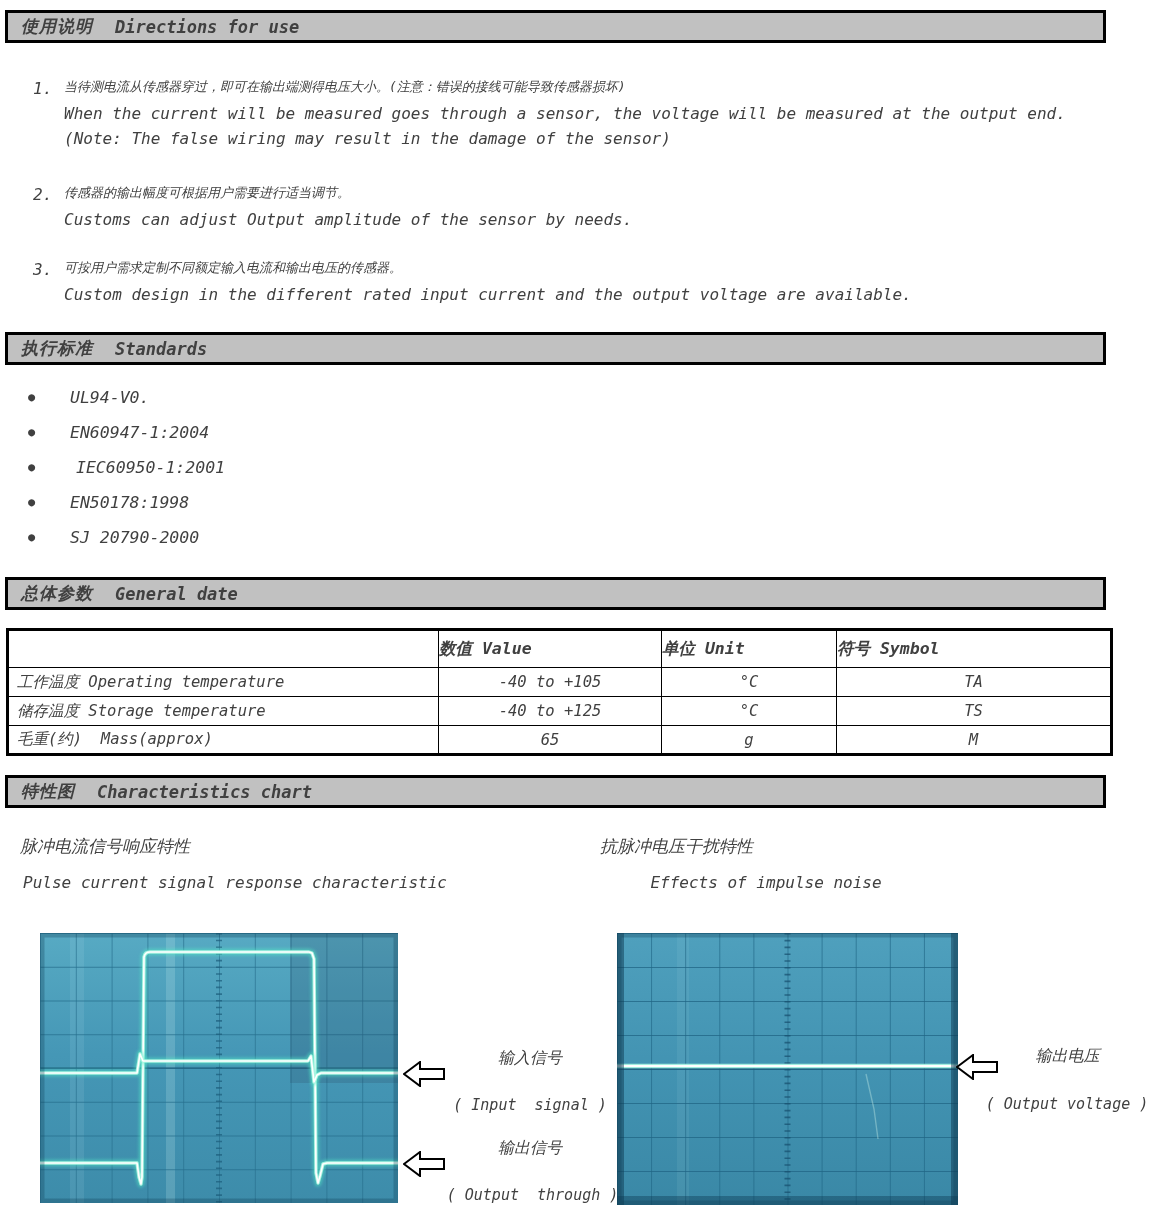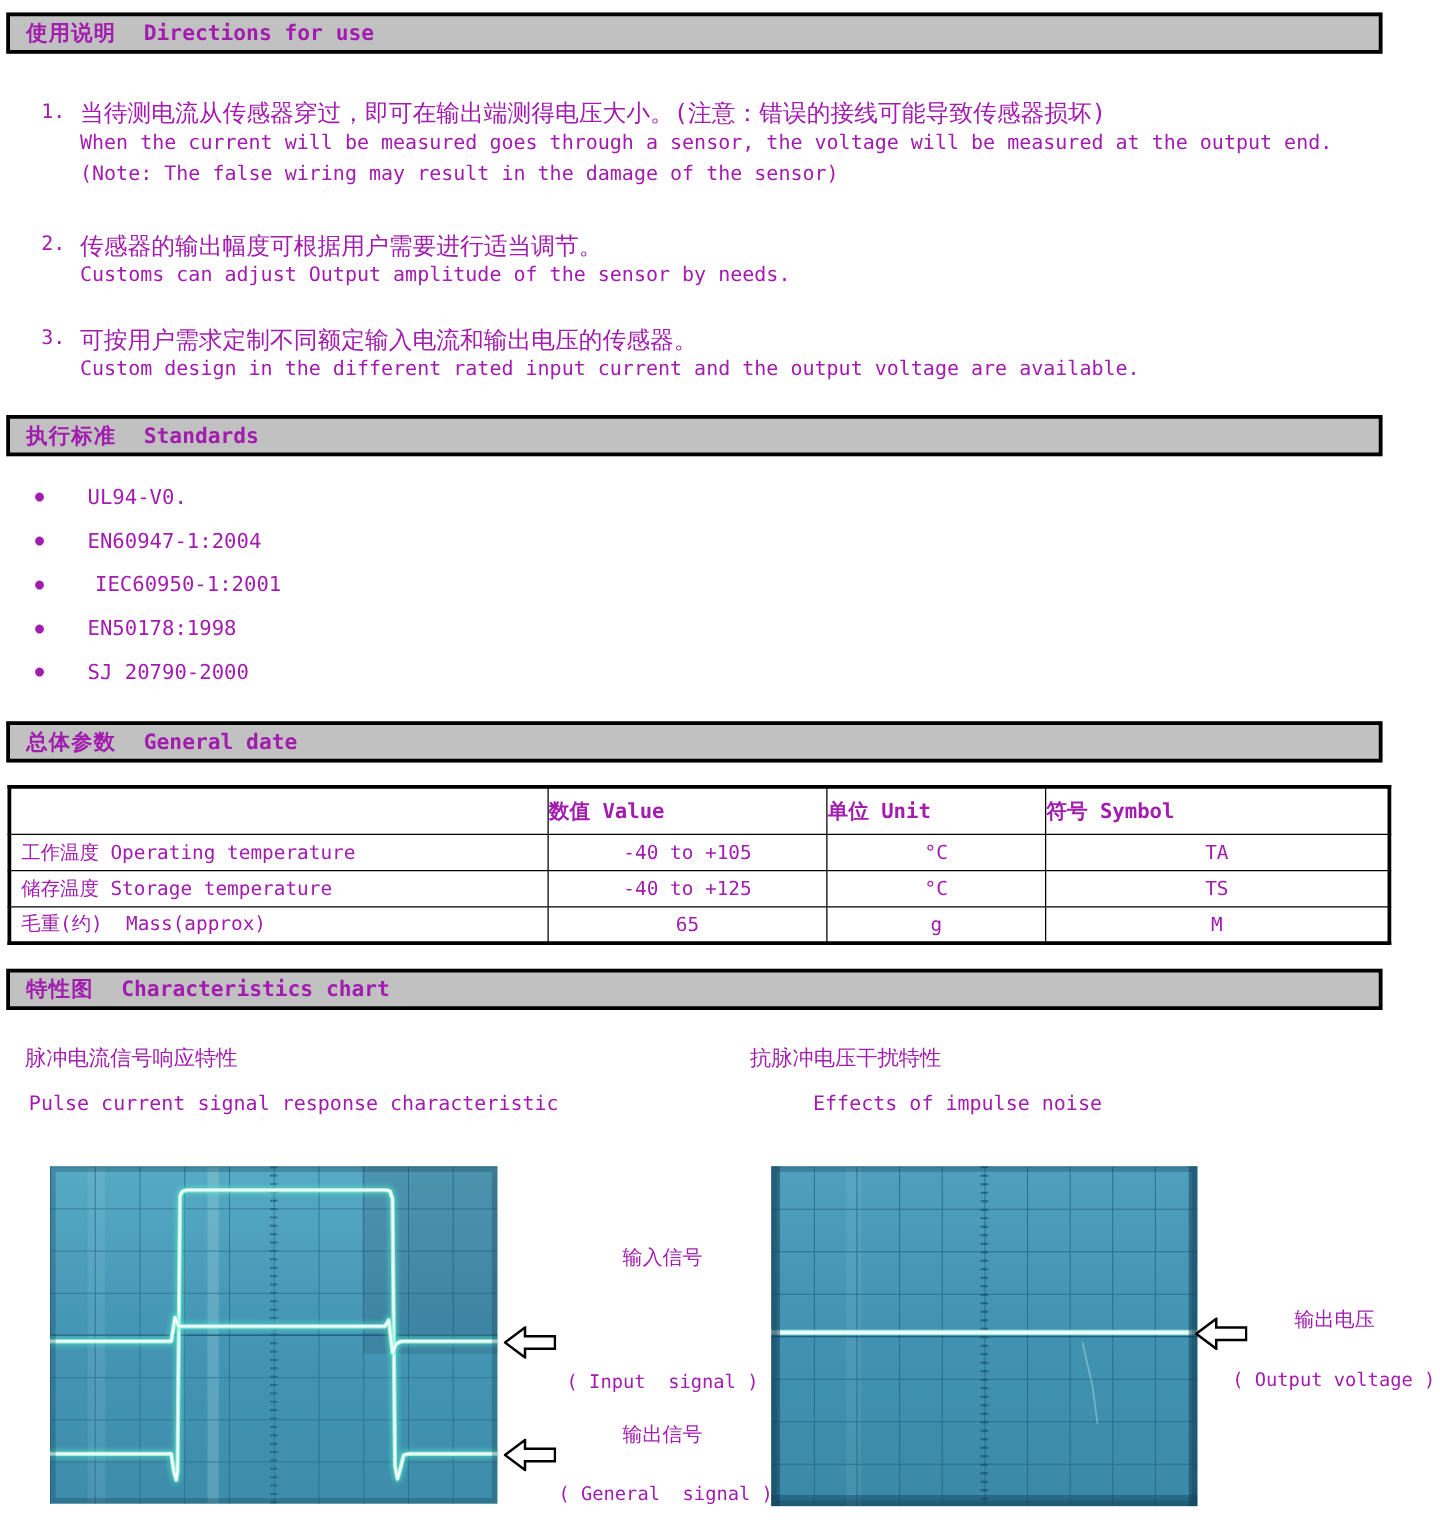--- a/index.html
+++ b/index.html
@@ -2,23 +2,24 @@
 <html><head>
 <meta charset="utf-8">
 <style>
   * { box-sizing: border-box; margin: 0; padding: 0; }
   html, body { background: #ffffff; }
   .page {
     position: relative;
     width: 1152px;
     height: 1231px;
     background: #ffffff;
-    color: #a21caf;
+    color: #404040;
     font-family: "DejaVu Sans Mono", "Liberation Mono", monospace;
     overflow: hidden;
+    font-style: italic;
   }
 
   
   .secbar {
     position: absolute;
     left: 5px;
     width: 1101px;
     height: 33px;
     background: #c1c1c1;
     border: 3px solid #000;
@@ -26,21 +27,21 @@
     align-items: center;
     padding-left: 13px;
     font-size: 17px;
     font-weight: bold;
     white-space: pre;
   }
   .secbar .zh { letter-spacing: 1px; }
   .secbar .en { margin-left: 22px; }
 
   .num { position: absolute; left: 33px; font-size: 16px; }
-  .zh-line { position: absolute; left: 64px; font-size: 19px; white-space: pre; }
+  .zh-line { position: absolute; left: 64px; font-size: 13px; white-space: pre; }
   .en-line { position: absolute; left: 64px; font-size: 16px; white-space: pre; }
 
   .bullet { position: absolute; left: 28px; font-size: 12px; top: 2px; }
   .std-item { position: absolute; left: 0; width: 400px; height: 22px; font-size: 16.5px; }
   .std-item .txt { position: absolute; left: 70px; white-space: pre; }
 
   
   .gtable {
     position: absolute;
     left: 6px;
@@ -230,28 +231,28 @@
     </g>
     <rect x="0" y="0" width="7" height="272" fill="#0d3a52" opacity="0.5"></rect>
     <rect x="334" y="0" width="7" height="272" fill="#0d3a52" opacity="0.5"></rect>
     <rect x="0" y="263" width="341" height="9" fill="#0d3a52" opacity="0.4"></rect>
     <rect x="2" y="2" width="337" height="268" fill="none" stroke="#123f56" stroke-width="5" opacity="0.3"></rect>
   </svg>
 
   <svg class="callout-arrow" style="left:403px;top:1061px" width="42" height="26" viewBox="0 0 42 26">
     <polygon points="1,13 17,1 17,8 41,8 41,18 17,18 17,25" fill="#ffffff" stroke="#000000" stroke-width="2"></polygon>
   </svg>
-  <div class="callout-zh" style="left:445px;top:996px;width:170px">输入信号</div>
+  <div class="callout-zh" style="left:445px;top:1048px;width:170px">输入信号</div>
   <div class="callout-en" style="left:440px;top:1071px;width:180px">( Input  signal )</div>
 
   <svg class="callout-arrow" style="left:403px;top:1151px" width="42" height="26" viewBox="0 0 42 26">
     <polygon points="1,13 17,1 17,8 41,8 41,18 17,18 17,25" fill="#ffffff" stroke="#000000" stroke-width="2"></polygon>
   </svg>
   <div class="callout-zh" style="left:445px;top:1138px;width:170px">输出信号</div>
-  <div class="callout-en" style="left:440px;top:1161px;width:185px">( General  signal )</div>
+  <div class="callout-en" style="left:440px;top:1161px;width:185px">( Output  through )</div>
 
   <svg class="callout-arrow" style="left:956px;top:1054px" width="42" height="26" viewBox="0 0 42 26">
     <polygon points="1,13 17,1 17,8 41,8 41,18 17,18 17,25" fill="#ffffff" stroke="#000000" stroke-width="2"></polygon>
   </svg>
   <div class="callout-zh" style="left:985px;top:1046px;width:165px">输出电压</div>
   <div class="callout-en" style="left:982px;top:1070px;width:170px">( Output voltage )</div>
 
 </div>
 
 </body></html>

